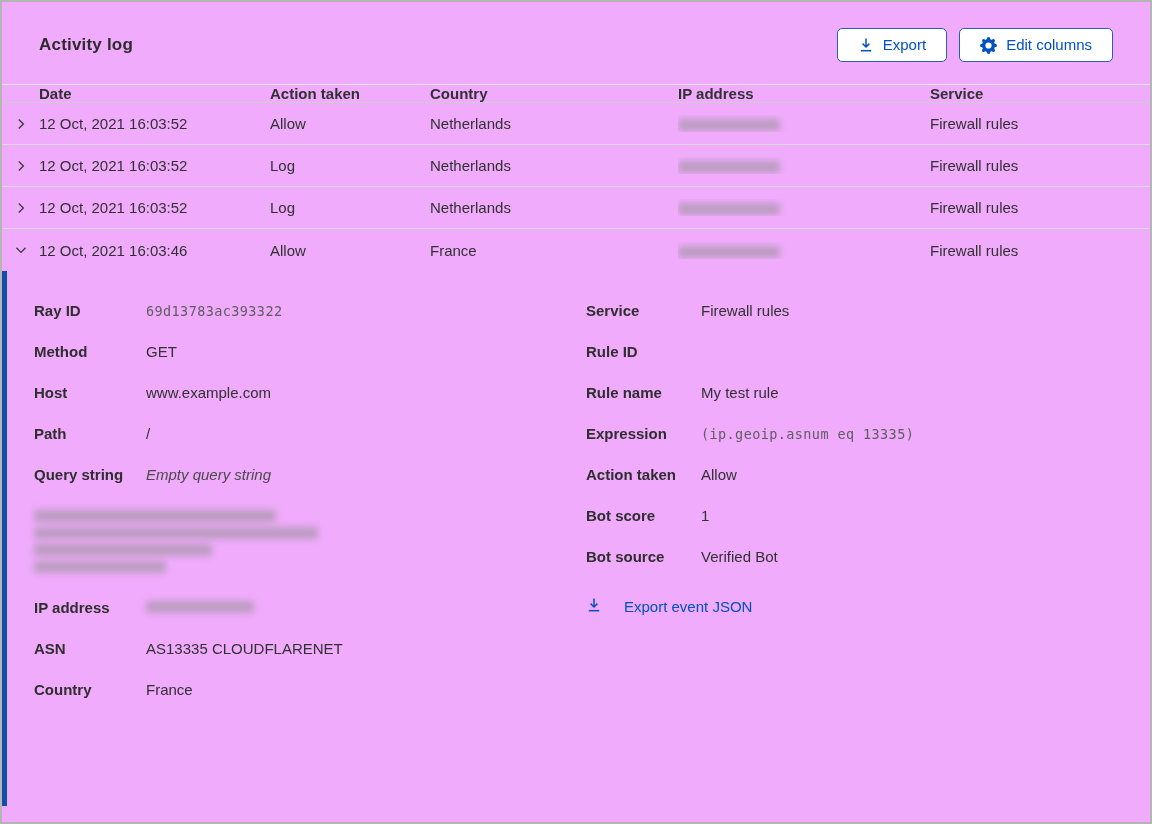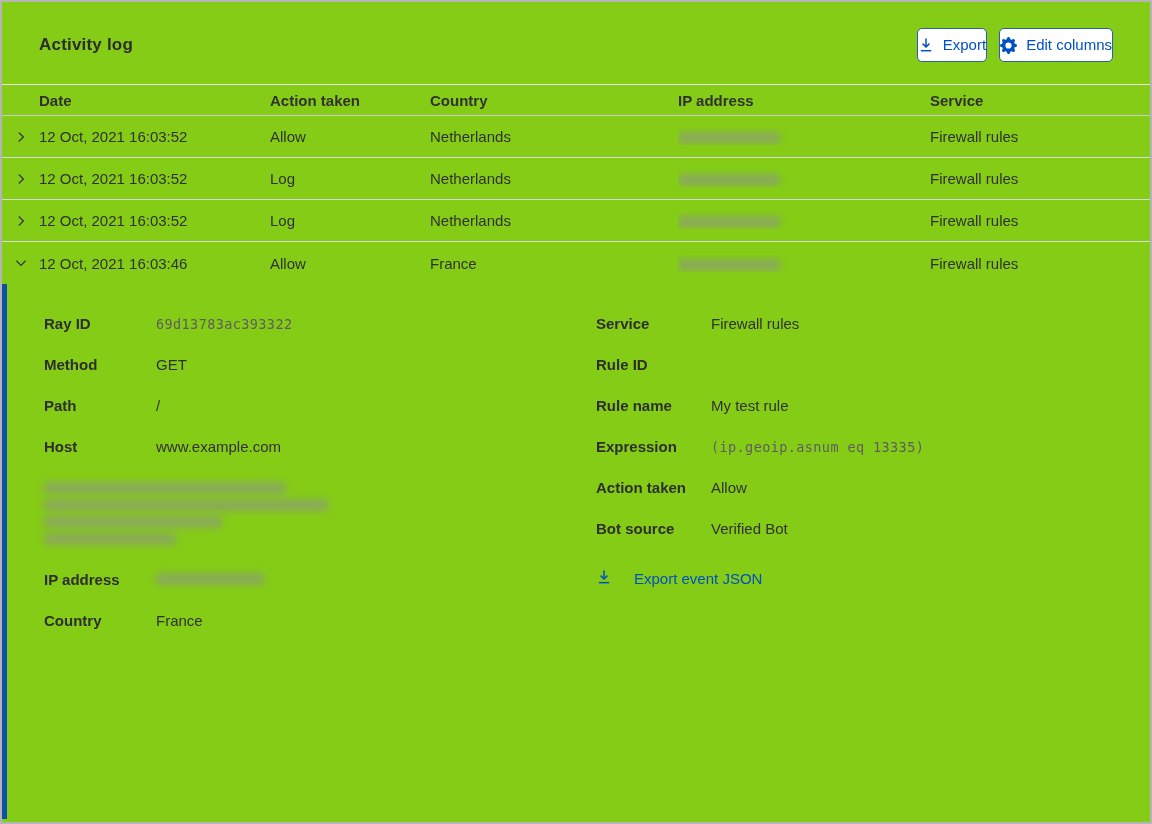--- a/index.html
+++ b/index.html
@@ -11,47 +11,47 @@
     --mono-gray:#5e5e5e;
   }
   *{box-sizing:border-box;margin:0;padding:0;}
   body{
     font-family:"Liberation Sans","DejaVu Sans",sans-serif;
     background:#fff;color:var(--text-primary);
   }
   .page{
     width:1152px;height:824px;
     border:2px solid #b5b5b5;
-    background:#84cc16;
+    background:#f0abfc;
     overflow:hidden;
   }
   
   .header{
     display:flex;align-items:center;justify-content:space-between;
     padding:26px 37px 22px 37px;
   }
   .title{font-size:17px;font-weight:700;color:#2c2c2c;letter-spacing:.2px;}
   .actions{display:flex;gap:12px;}
   .btn{
     display:inline-flex;align-items:center;gap:9px;
     background:#fff;color:var(--accent-blue);
     border:1px solid var(--button-border-blue);
     border-radius:5px;
     font-family:inherit;font-size:15px;
-    padding:7px 0;cursor:pointer;line-height:18px;
+    padding:7px 20px;cursor:pointer;line-height:18px;
   }
   .btn svg{display:block;}
   
   .trow{
     display:grid;
     grid-template-columns:37px 231px 160px 248px 252px 1fr;
     align-items:center;
   }
   .thead{
-    height:32px;
+    height:19px;
     border-top:1px solid #e4e4e4;
     border-bottom:1px solid #cccccc;
     font-weight:700;font-size:15px;
   }
   .datarow{
     height:42px;
     border-bottom:1px solid var(--row-border-gray);
     font-size:15px;
     cursor:pointer;
   }
@@ -61,21 +61,21 @@
   .chev{display:flex;color:#3a3a3a;cursor:pointer;}
   
   .blur-line{
     display:inline-block;height:12px;border-radius:3px;
     background:#8f8f8f;filter:blur(3.5px);opacity:.55;
   }
   .ip-blur{width:102px;vertical-align:middle;}
   
   .details{
     border-left:5px solid var(--expanded-bar-blue);
-    padding:29px 36px 0 37px;
+    padding:29px 36px 0 27px;
     display:grid;
     grid-template-columns:552px 1fr;
     height:535px;
   }
   .field{display:flex;margin-bottom:19px;font-size:15px;line-height:22px;}
   .flabel{width:112px;flex-shrink:0;font-weight:700;color:#2e2e2e;}
   .col-right .flabel{width:115px;}
   .fvalue{color:var(--text-primary);}
   .mono{
     font-family:"DejaVu Sans Mono","Liberation Mono",monospace;
@@ -192,40 +192,48 @@
     <div class="col-left">
       <div class="field">
           <div class="flabel">Ray ID</div>
           <div class="fvalue mono">69d13783ac393322</div>
         </div>
       <div class="field">
           <div class="flabel">Method</div>
           <div class="fvalue">GET</div>
         </div>
       <div class="field">
+          <div class="flabel">Host</div>
+          <div class="fvalue">www.example.com</div>
+        </div>
+      <div class="field">
           <div class="flabel">Path</div>
           <div class="fvalue">/</div>
         </div>
       <div class="field">
-          <div class="flabel">Host</div>
-          <div class="fvalue">www.example.com</div>
+          <div class="flabel">Query string</div>
+          <div class="fvalue italic">Empty query string</div>
         </div>
       <div class="field">
         <div class="fvalue ua-lines">
           <span class="blur-line" style="width:242px"></span>
           <span class="blur-line" style="width:284px"></span>
           <span class="blur-line" style="width:178px"></span>
           <span class="blur-line" style="width:132px"></span>
         </div>
       </div>
       <div class="field">
           <div class="flabel">IP address</div>
           <div class="fvalue"><span class="blur-line detail-ip-blur"></span></div>
         </div>
       <div class="field">
+          <div class="flabel">ASN</div>
+          <div class="fvalue">AS13335 CLOUDFLARENET</div>
+        </div>
+      <div class="field">
           <div class="flabel">Country</div>
           <div class="fvalue">France</div>
         </div>
     </div>
 
     <div class="col-right">
       <div class="field">
           <div class="flabel">Service</div>
           <div class="fvalue">Firewall rules</div>
         </div>
@@ -236,20 +244,24 @@
           <div class="flabel">Rule name</div>
           <div class="fvalue">My test rule</div>
         </div>
       <div class="field">
           <div class="flabel">Expression</div>
           <div class="fvalue mono">(ip.geoip.asnum eq 13335)</div>
         </div>
       <div class="field">
           <div class="flabel">Action taken</div>
           <div class="fvalue">Allow</div>
+        </div>
+      <div class="field">
+          <div class="flabel">Bot score</div>
+          <div class="fvalue">1</div>
         </div>
       <div class="field">
           <div class="flabel">Bot source</div>
           <div class="fvalue">Verified Bot</div>
         </div>
       <a class="export-json">
         <span>
           <svg width="16" height="16" viewBox="0 0 16 16">
               <path d="M8 1.5v8.2M4.6 6.6L8 10l3.4-3.4" fill="none" stroke="currentColor" stroke-width="1.5"></path>
               <path d="M2.8 13.7h10.4" stroke="currentColor" stroke-width="1.5"></path>

